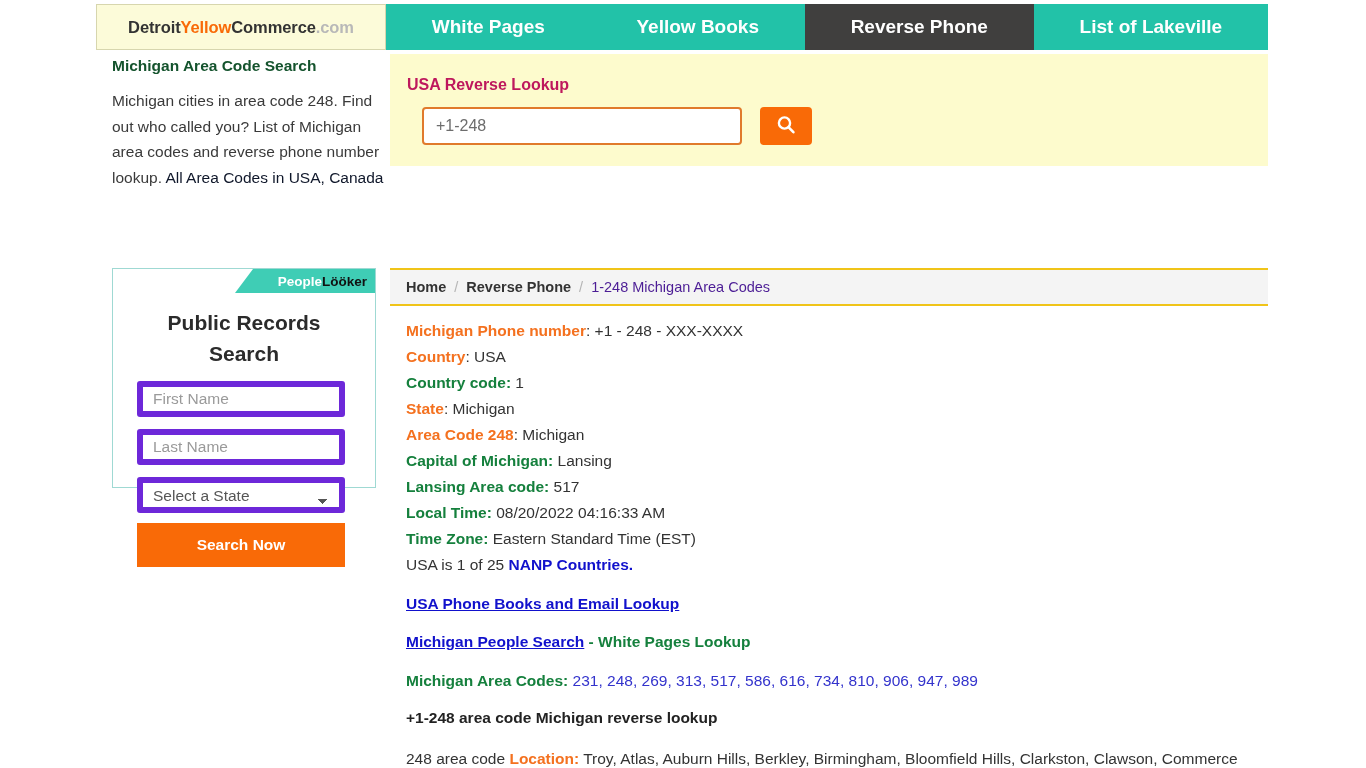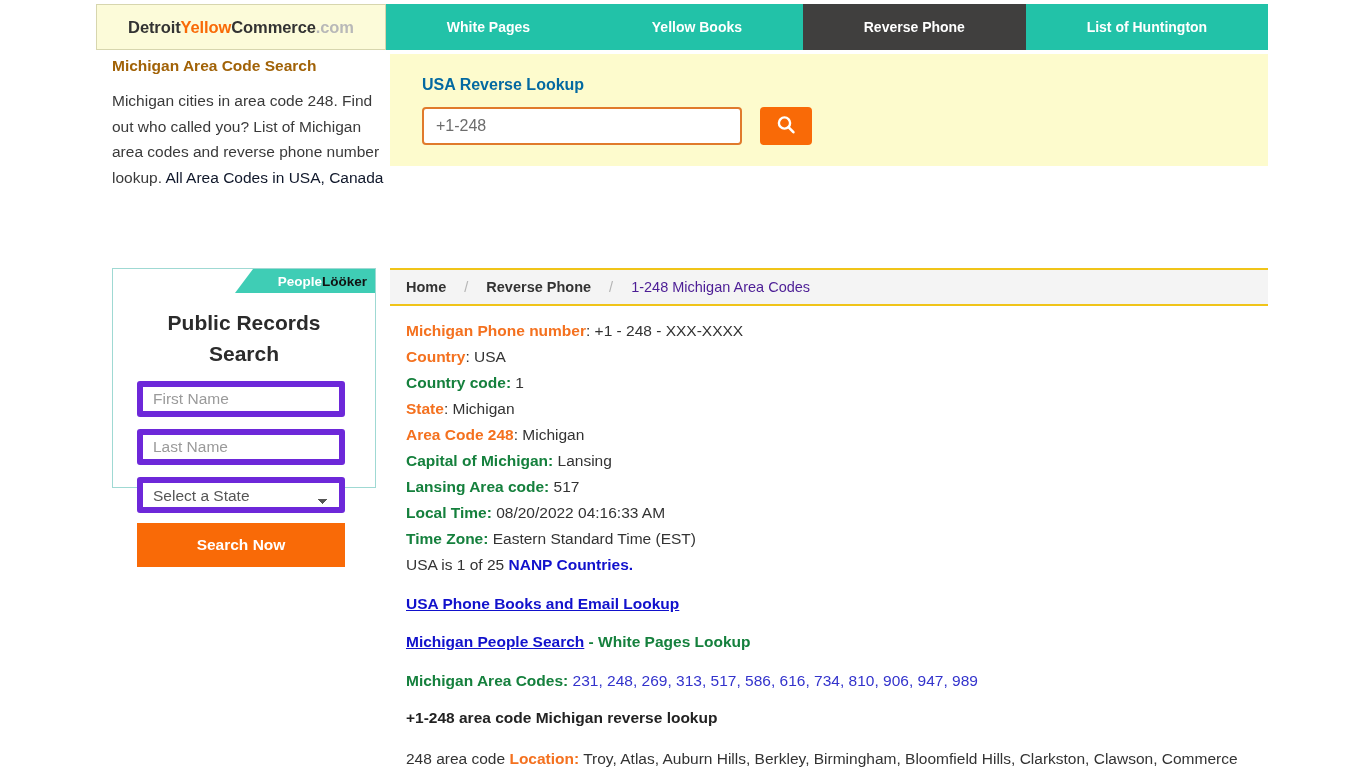--- a/index.html
+++ b/index.html
@@ -46,38 +46,38 @@
   .brand .b2 { color: #f96a07; }
   .brand .b3 { color: #333333; }
   .brand .b4 { color: #b8b8b8; }
 
   .navitem {
     flex: 1 1 auto;
     display: flex;
     align-items: center;
     justify-content: center;
     color: #ffffff;
-    font-size: 14px;
+    font-size: 19px;
     font-weight: bold;
     white-space: nowrap;
     cursor: pointer;
   }
   .navitem.active { background: #403f3e; }
 
   
   .leftcol {
     position: absolute;
     left: 112px;
     top: 56px;
     width: 272px;
   }
   .side-title {
     font-size: 15.5px;
     font-weight: bold;
-    color: #a16207;
+    color: #14532d;
     margin: 0 0 12px 0;
     line-height: 20px;
   }
   .side-desc {
     font-size: 15.5px;
     color: #3a3a3a;
     line-height: 25.5px;
     margin: 0;
   }
   .side-link {
@@ -177,25 +177,25 @@
   .search-panel {
     position: absolute;
     left: 390px;
     top: 54px;
     width: 878px;
     height: 112px;
     background: #fdfbcd;
   }
   .sp-label {
     position: absolute;
-    left: 32px;
+    left: 17px;
     top: 22px;
     font-size: 16px;
     font-weight: bold;
-    color: #0369a1;
+    color: #be185d;
   }
   .sp-input {
     position: absolute;
     left: 32px;
     top: 53px;
     width: 320px;
     height: 38px;
     box-sizing: border-box;
     border: 2px solid #e07a2c;
     border-radius: 4px;
@@ -232,21 +232,20 @@
   .breadcrumb {
     height: 38px;
     background: #f4f4f4;
     border-top: 2px solid #f0c419;
     border-bottom: 2px solid #f0c419;
     display: flex;
     align-items: center;
     padding-left: 16px;
     box-sizing: border-box;
     font-size: 14.5px;
-    gap: 10px;
   }
   .bc-link {
     color: #333333;
     font-weight: bold;
     text-decoration: none;
     cursor: pointer;
   }
   .bc-sep { color: #b5b5b5; margin: 0 8px; }
   .bc-current { color: #4c1d95; text-align: center; }
 
@@ -287,21 +286,21 @@
   <div class="topnav">
     <div class="brand">
       <span class="b1">Detroit</span>
         <span class="b2">Yellow</span>
         <span class="b3">Commerce</span>
         <span class="b4">.com</span>
     </div>
     <div class="navitem">White Pages</div>
     <div class="navitem">Yellow Books</div>
     <div class="navitem active">Reverse Phone</div>
-    <div class="navitem">List of Huntington</div>
+    <div class="navitem">List of Lakeville</div>
   </div>
 
   <div class="leftcol">
     <h2 class="side-title">Michigan Area Code Search</h2>
     <p class="side-desc"><span>Michigan cities in area code 248. Find out who called you? List of Michigan area codes and reverse phone number lookup.</span>
       <a class="side-link">All Area Codes in USA, Canada</a>
     </p>
   </div>
 
   <div class="pl-widget">

